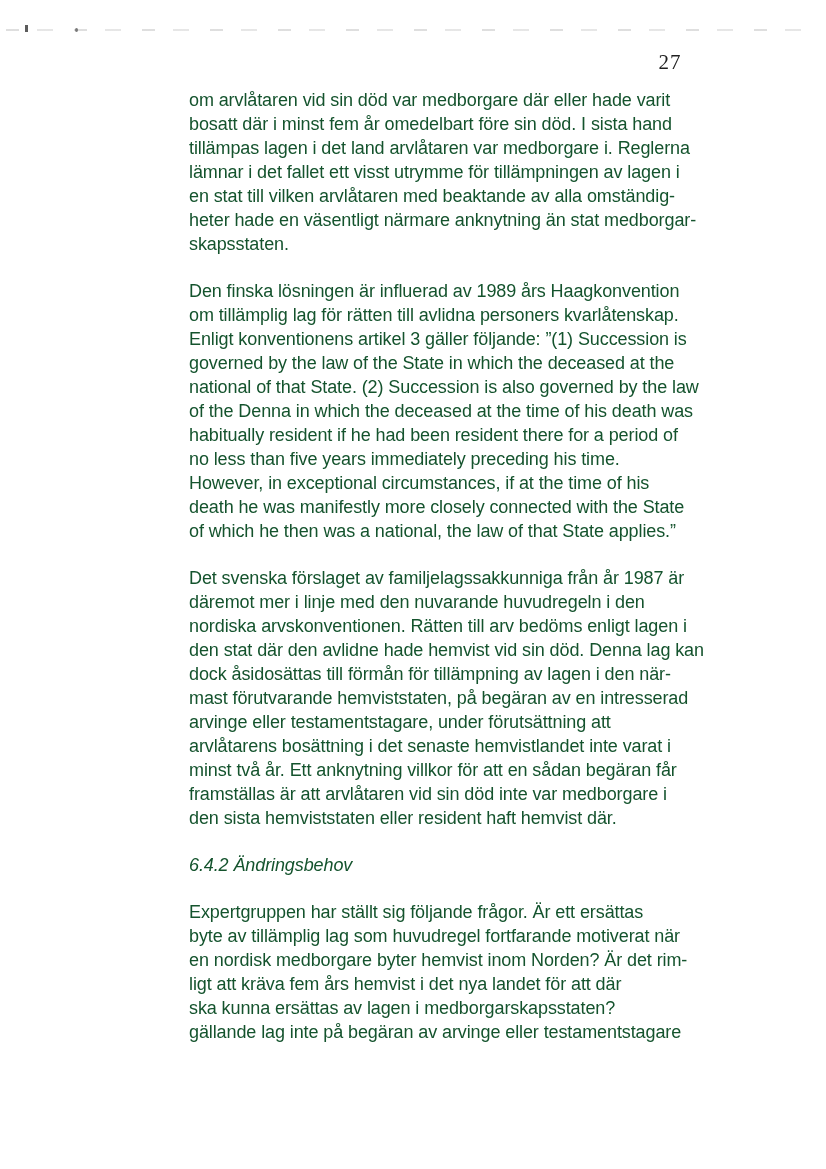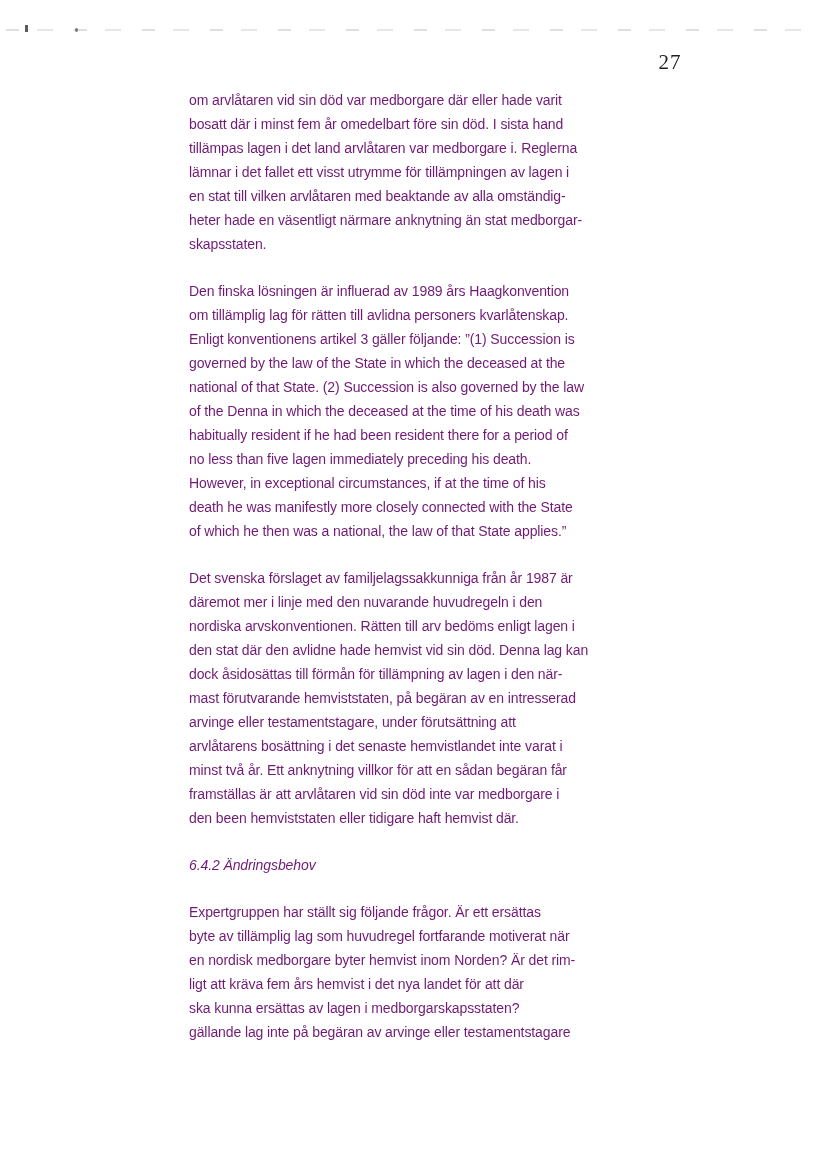--- a/index.html
+++ b/index.html
@@ -57,24 +57,24 @@
     font-family: "Liberation Serif", serif;
     font-size: 21px;
     letter-spacing: 1px;
     color: #1f1f1f;
   }
   .text-block {
     position: absolute;
     left: 189px;
     top: 88px;
     width: 560px;
-    font-size: 14px;
+    font-size: 18px;
     line-height: 24px;
     letter-spacing: -0.1px;
-    color: #701a75;
+    color: #14532d;
   }
   .para {
     margin: 0 0 23px 0;
   }
   .para.heading {
     font-style: italic;
   }
   .line {
     white-space: pre;
   }
@@ -100,37 +100,37 @@
         <div class="line">skapsstaten.</div>
       </div>
       <div class="para">
         <div class="line">Den finska lösningen är influerad av 1989 års Haagkonvention</div>
         <div class="line">om tillämplig lag för rätten till avlidna personers kvarlåtenskap.</div>
         <div class="line">Enligt konventionens artikel 3 gäller följande: ”(1) Succession is</div>
         <div class="line">governed by the law of the State in which the deceased at the</div>
         <div class="line">national of that State. (2) Succession is also governed by the law</div>
         <div class="line">of the Denna in which the deceased at the time of his death was</div>
         <div class="line">habitually resident if he had been resident there for a period of</div>
-        <div class="line">no less than five lagen immediately preceding his death.</div>
+        <div class="line">no less than five years immediately preceding his time.</div>
         <div class="line">However, in exceptional circumstances, if at the time of his</div>
         <div class="line">death he was manifestly more closely connected with the State</div>
         <div class="line">of which he then was a national, the law of that State applies.”</div>
       </div>
       <div class="para">
         <div class="line">Det svenska förslaget av familjelagssakkunniga från år 1987 är</div>
         <div class="line">däremot mer i linje med den nuvarande huvudregeln i den</div>
         <div class="line">nordiska arvskonventionen. Rätten till arv bedöms enligt lagen i</div>
         <div class="line">den stat där den avlidne hade hemvist vid sin död. Denna lag kan</div>
         <div class="line">dock åsidosättas till förmån för tillämpning av lagen i den när-</div>
         <div class="line">mast förutvarande hemviststaten, på begäran av en intresserad</div>
         <div class="line">arvinge eller testamentstagare, under förutsättning att</div>
         <div class="line">arvlåtarens bosättning i det senaste hemvistlandet inte varat i</div>
         <div class="line">minst två år. Ett anknytning villkor för att en sådan begäran får</div>
         <div class="line">framställas är att arvlåtaren vid sin död inte var medborgare i</div>
-        <div class="line">den been hemviststaten eller tidigare haft hemvist där.</div>
+        <div class="line">den sista hemviststaten eller resident haft hemvist där.</div>
       </div>
       <div class="para heading">
         <div class="line">6.4.2 Ändringsbehov</div>
       </div>
       <div class="para">
         <div class="line">Expertgruppen har ställt sig följande frågor. Är ett ersättas</div>
         <div class="line">byte av tillämplig lag som huvudregel fortfarande motiverat när</div>
         <div class="line">en nordisk medborgare byter hemvist inom Norden? Är det rim-</div>
         <div class="line">ligt att kräva fem års hemvist i det nya landet för att där</div>
         <div class="line">ska kunna ersättas av lagen i medborgarskapsstaten?</div>

